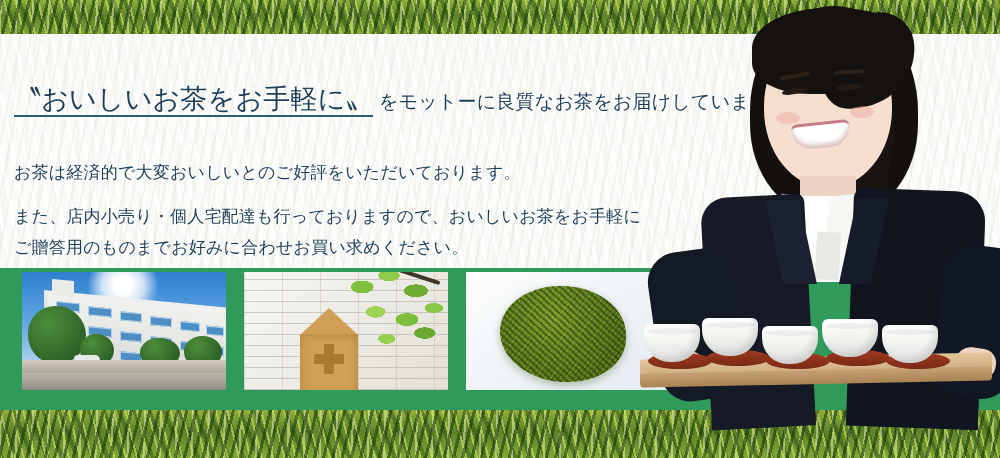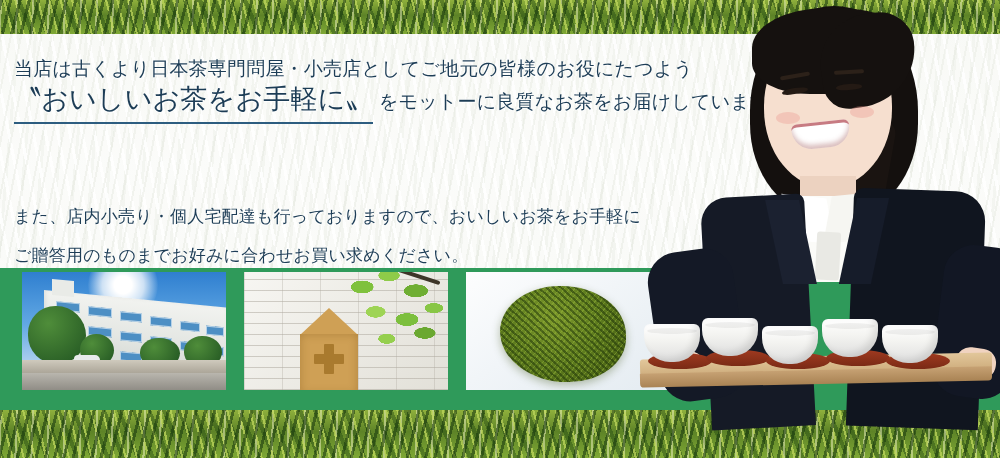--- a/index.html
+++ b/index.html
@@ -47,26 +47,26 @@
   .ln{
     position:absolute;left:14px;white-space:nowrap;
     font-family:"DejaVu Sans","Liberation Sans",sans-serif;
     letter-spacing:.2px;
     text-shadow:0 1px 1px rgba(255,255,255,.95), 0 0 2px rgba(255,255,255,.9);
   }
   .lead1{top:22px;font-size:19px;line-height:24px;}
   .lead2{top:50px;font-size:19px;line-height:30px;}
   .lead2 .big{
     font-size:27px;line-height:30px;font-weight:400;
-    border-bottom:2px solid #2d5d80;padding-bottom:8px;
+    border-bottom:2px solid #2d5d80;padding-bottom:1px;
   }
   .p1a{top:96px;font-size:17px;}
   .p1b{top:127px;font-size:17px;}
   .p2a{top:171px;font-size:17px;}
-  .p2b{top:202px;font-size:17px;margin-top:8px;}
+  .p2b{top:202px;font-size:17px;}
 
   
   #photo-strip{
     position:absolute;left:0;top:268px;width:1000px;height:142px;
     background:#2f9a5a;z-index:4;
   }
   .thumb{
     position:absolute;top:4px;width:204px;height:118px;overflow:hidden;
     background:#cfd7cf;
   }
@@ -182,22 +182,22 @@
 </head>
 <body>
 
 <div id="stage">
 
   <div class="teafield" id="band-top"></div>
 
   <div id="panel"></div>
 
   <div id="copy">
-    <div class="ln lead1">当店は古くより日本茶専門問屋・小売店としてご地元の皆様のお役にたつよう</div>
     <div class="ln lead2"><span class="big">〝おいしいお茶をお手軽に〟</span><span> をモットーに良質なお茶をお届けしています。</span></div>
+    <div class="ln p1b">お茶は経済的で大変おいしいとのご好評をいただいております。</div>
     <div class="ln p2a">また、店内小売り・個人宅配達も行っておりますので、おいしいお茶をお手軽に</div>
     <div class="ln p2b">ご贈答用のものまでお好みに合わせお買い求めください。</div>
   </div>
 
   <div id="photo-strip">
 
     <div class="thumb" id="thumb-1">
       <div class="sky"></div>
       <div class="sun"></div>
       <div class="bldg">

